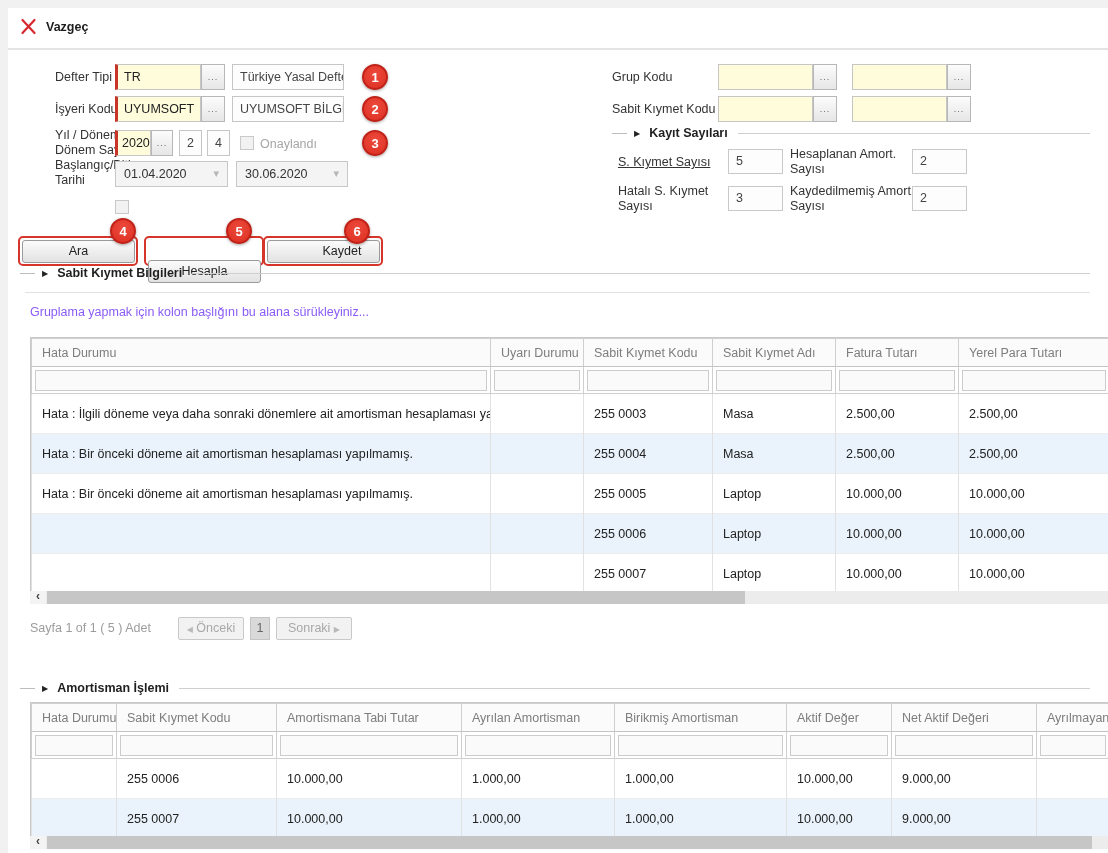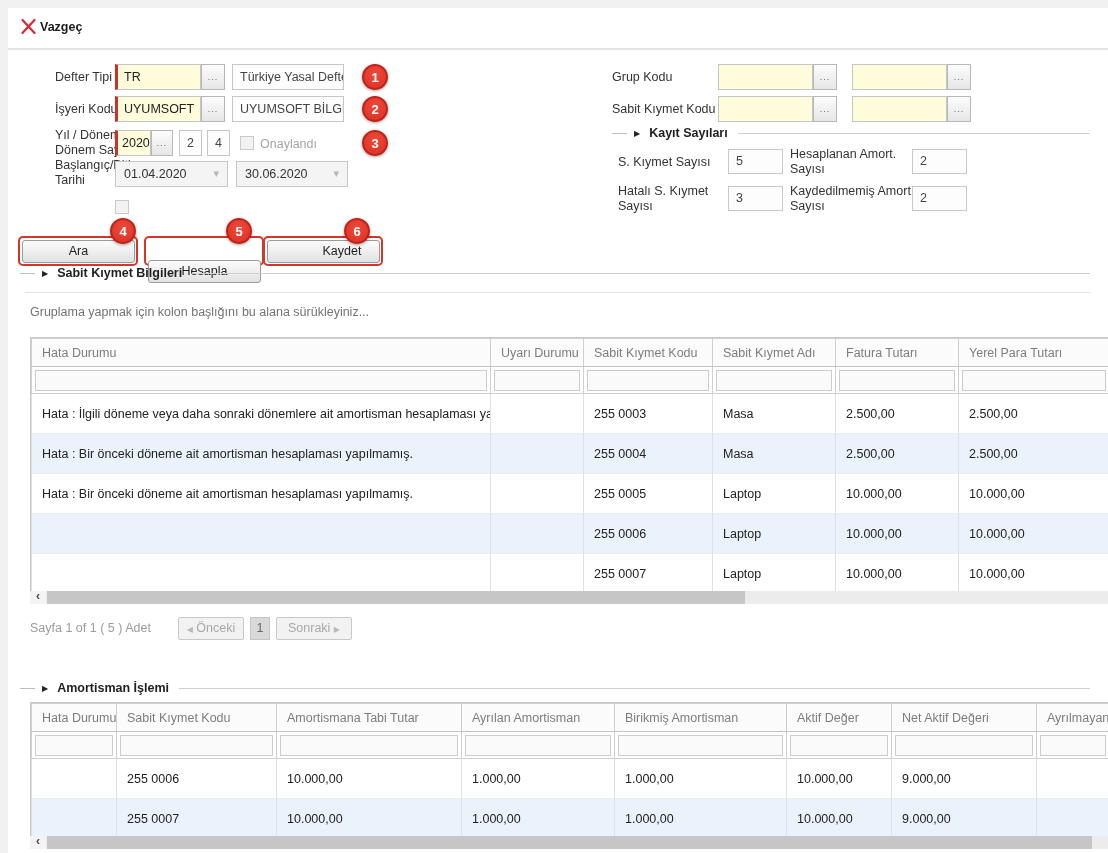--- a/index.html
+++ b/index.html
@@ -5,21 +5,21 @@
   * { margin:0; padding:0; box-sizing:border-box; }
   body { background:#fff; }
   .page { position:relative; width:1108px; height:853px; background:#fff; overflow:hidden;
           font-family:"Liberation Sans", sans-serif; font-size:12.5px; color:#333; }
   .edge-top  { position:absolute; left:0; top:0; width:100%; height:8px; background:#f1f1f1; }
   .edge-left { position:absolute; left:0; top:0; width:8px; height:100%; background:#f1f1f1; }
 
   
   .toolbar { position:absolute; left:8px; top:8px; right:0; height:42px; background:#fff;
              border-bottom:2px solid #e4e4e4; }
-  .cancel { position:absolute; left:12px; top:10px; display:flex; align-items:center; gap:3px; cursor:pointer; }
+  .cancel { position:absolute; left:12px; top:10px; display:flex; align-items:center; gap:9px; cursor:pointer; }
   .cancel svg { display:block; }
   .cancel-label { font-weight:700; color:#1d1d1d; }
 
   
   .lbl { position:absolute; color:#333; line-height:15px; }
   .lbl-gray { color:#a6a6a6; }
   .yfield { position:absolute; height:26px; background:#fffcdb; border:1px solid #c6c6c6;
             border-left:3px solid #c9342a; padding:5px 6px; color:#222; }
   .yfield.noreq { border-left:1px solid #c6c6c6; }
   .dfield { position:absolute; height:26px; background:#fdfdfd; border:1px solid #c6c6c6;
@@ -47,21 +47,21 @@
            display:flex; align-items:center; justify-content:center; box-shadow:0 1px 3px rgba(0,0,0,.35); }
 
   
   .sec { position:absolute; display:flex; align-items:center; height:14px; cursor:pointer; }
   .sec .dash { width:15px; height:1px; background:#bdbdbd; margin-right:7px; flex:none; }
   .sec .tri { font-size:8px; color:#222; margin-right:9px; flex:none; }
   .sec .sec-label { font-weight:700; color:#1f1f1f; white-space:nowrap; }
   .sec .line { flex:1; height:1px; background:#cfcfcf; margin-left:10px; }
   .panel-line { position:absolute; height:1px; background:#e2e2e2; }
 
-  .group-hint { position:absolute; color:#737373; }
+  .group-hint { position:absolute; color:#8b5cf6; }
 
   
   .grid { border-collapse:collapse; table-layout:fixed; width:1078px; background:#fff; }
   .grid th { background:#fbfbfb; color:#7d7d7d; font-weight:400; text-align:left;
              height:28px; padding:0 10px; border:1px solid #cfcfcf; border-bottom:1px solid #c4c4c4;
              white-space:nowrap; overflow:hidden; cursor:pointer; }
   .grid td { border-left:1px solid #e1e1e1; border-right:1px solid #e1e1e1;
              padding:0 10px; white-space:nowrap; overflow:hidden; }
   .grid .filter-row td { height:27px; border:1px solid #cfcfcf; padding:2px 3px; background:#fff; }
   .fbox { height:21px; border:1px solid #ccc; background:#fafafa; }
@@ -159,21 +159,21 @@
   <div class="yfield noreq" style="left:852px; top:96px; width:95px;"></div>
   <div class="dots" style="left:947px; top:96px;"><span>...</span></div>
 
   <div class="sec" style="left:612px; top:126px; width:478px;">
     <span class="dash"></span>
     <span class="tri">▶</span>
     <span class="sec-label">Kayıt Sayıları</span>
     <span class="line"></span>
   </div>
 
-  <div class="lbl" style="left:618px; top:155px;">S. Kıymet Sayısı</div>
+  <div class="lbl" style="left:618px; top:155px;text-decoration:underline;">S. Kıymet Sayısı</div>
   <div class="vbox" style="left:728px; top:149px;">5</div>
   <div class="lbl" style="left:790px; top:147px; width:122px;">Hesaplanan Amort. Sayısı</div>
   <div class="vbox" style="left:912px; top:149px;">2</div>
 
   <div class="lbl" style="left:618px; top:184px; width:105px;">Hatalı S. Kıymet Sayısı</div>
   <div class="vbox" style="left:728px; top:186px;">3</div>
   <div class="lbl" style="left:790px; top:184px; width:148px;">Kaydedilmemiş Amort. Sayısı</div>
   <div class="vbox" style="left:912px; top:186px;">2</div>
 
   <div class="sec" style="left:20px; top:266px; width:1070px;">

